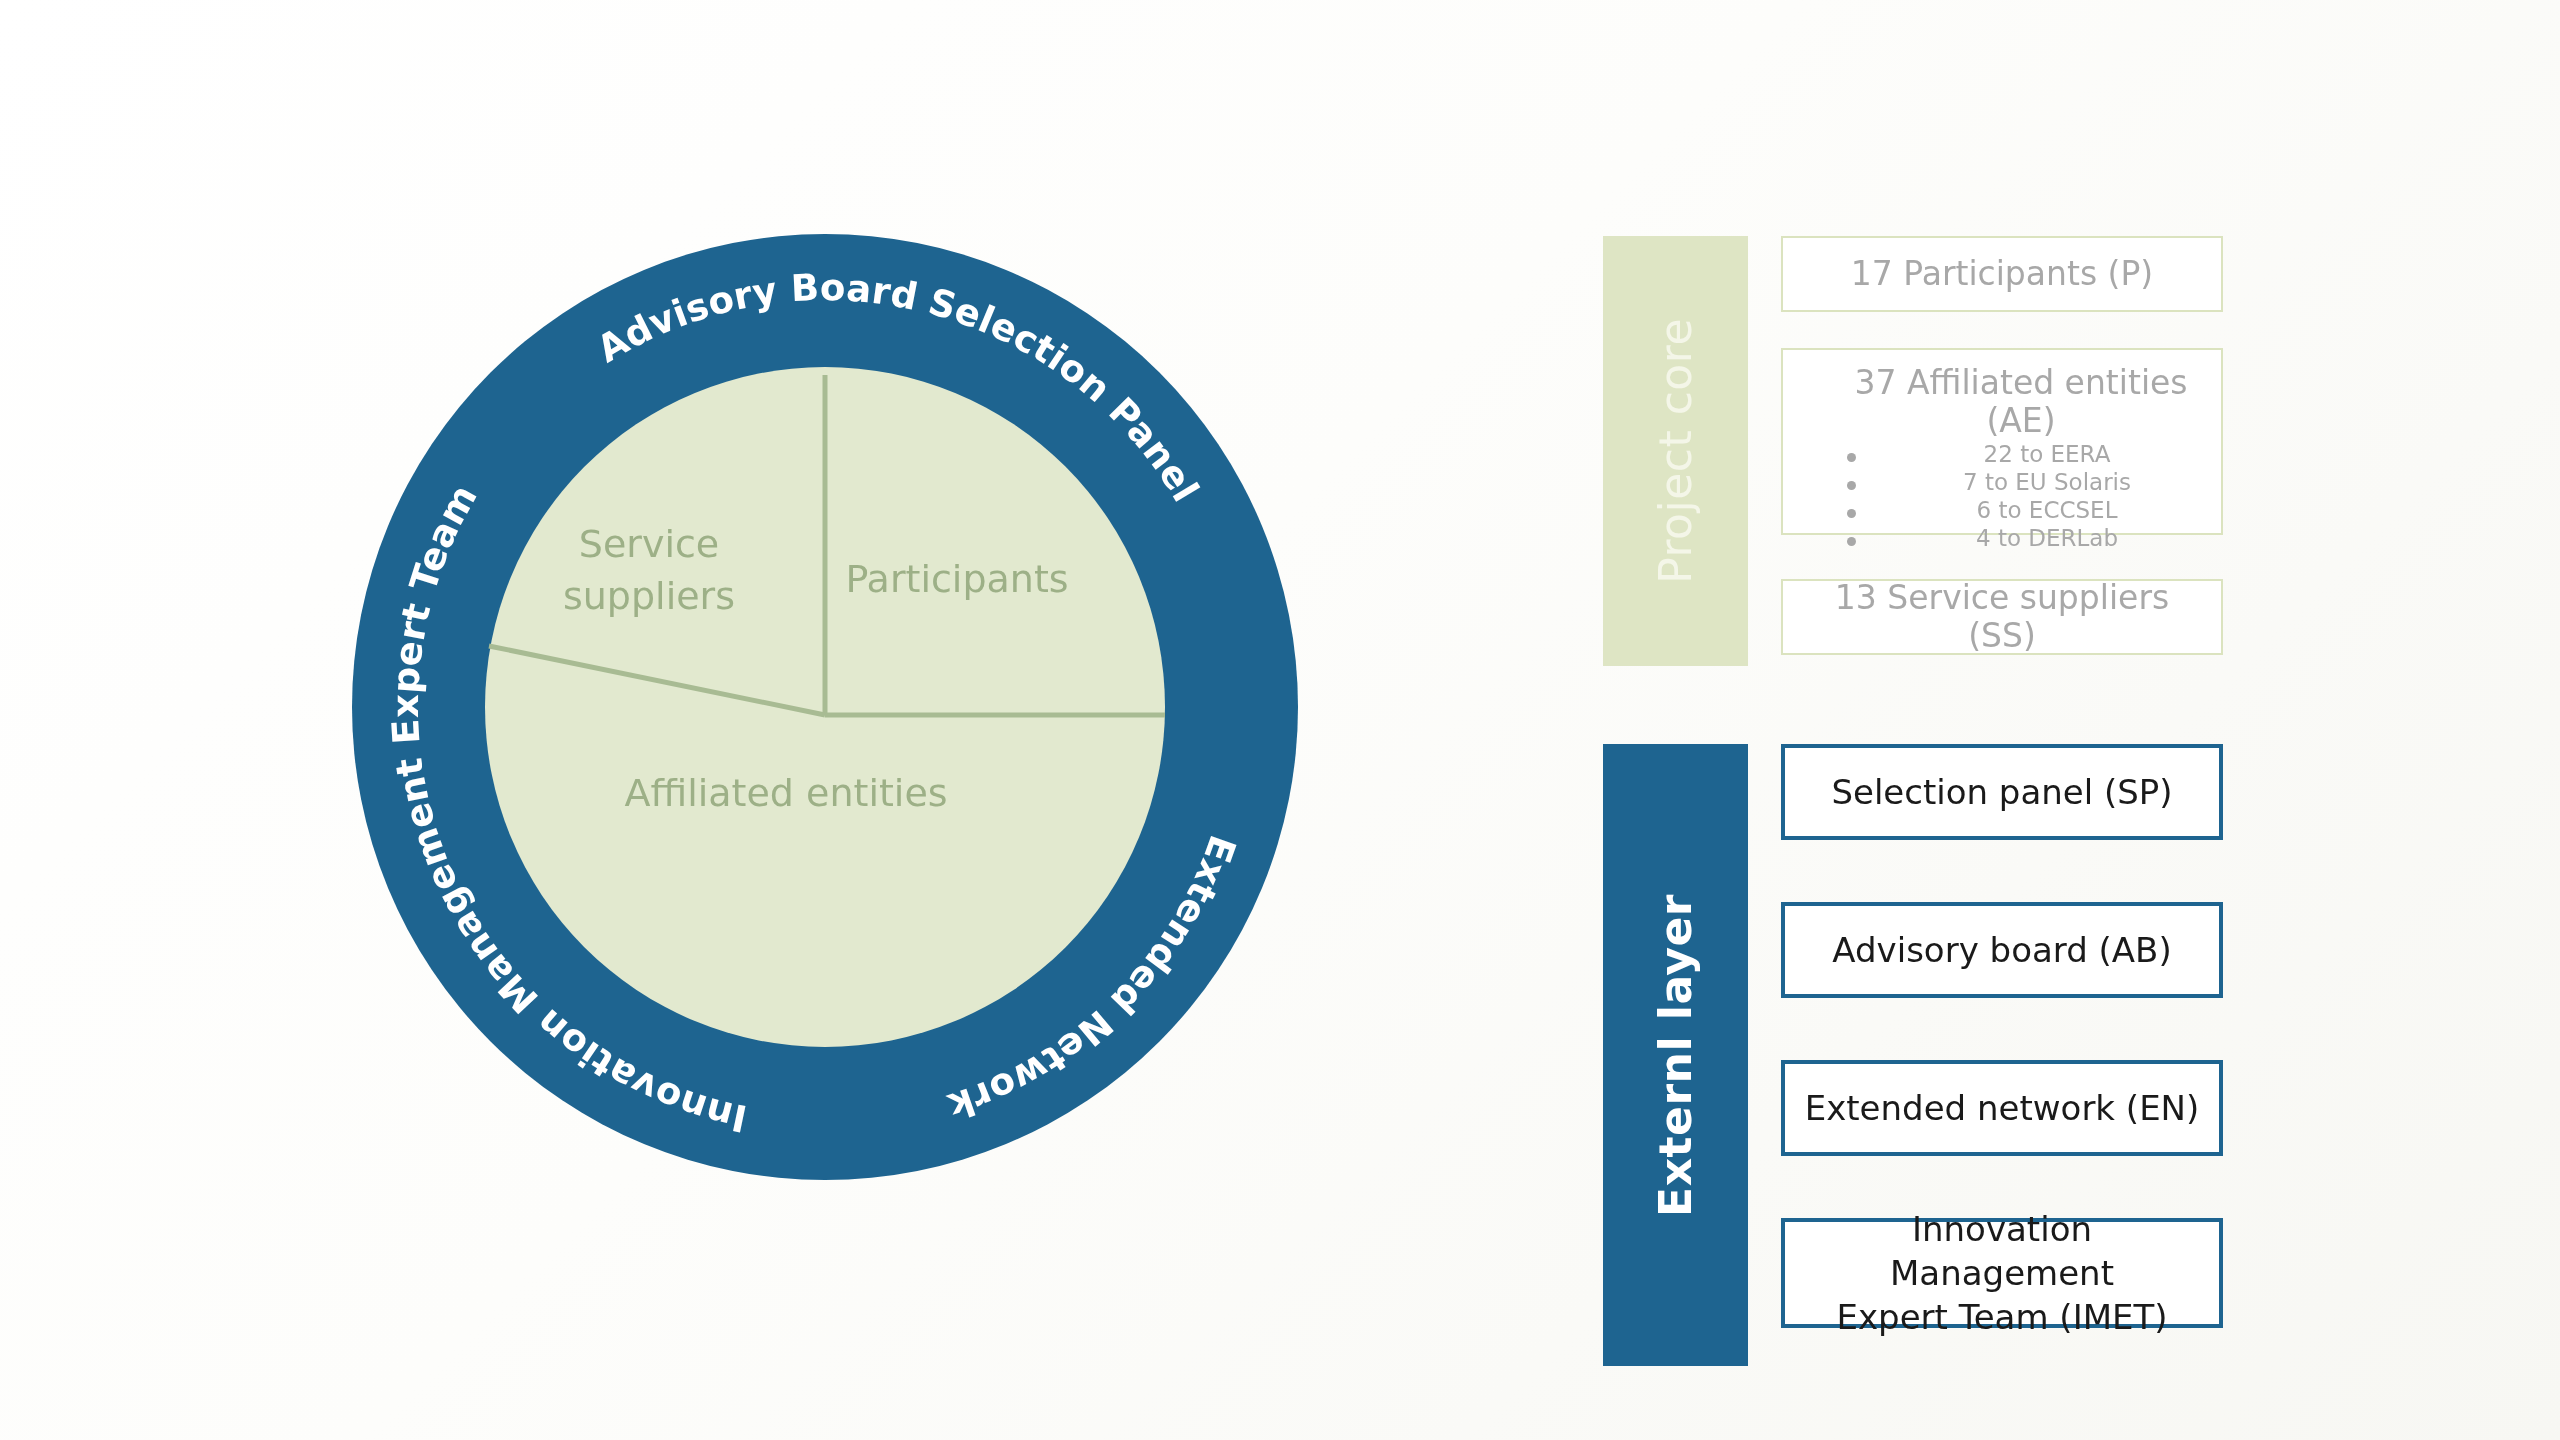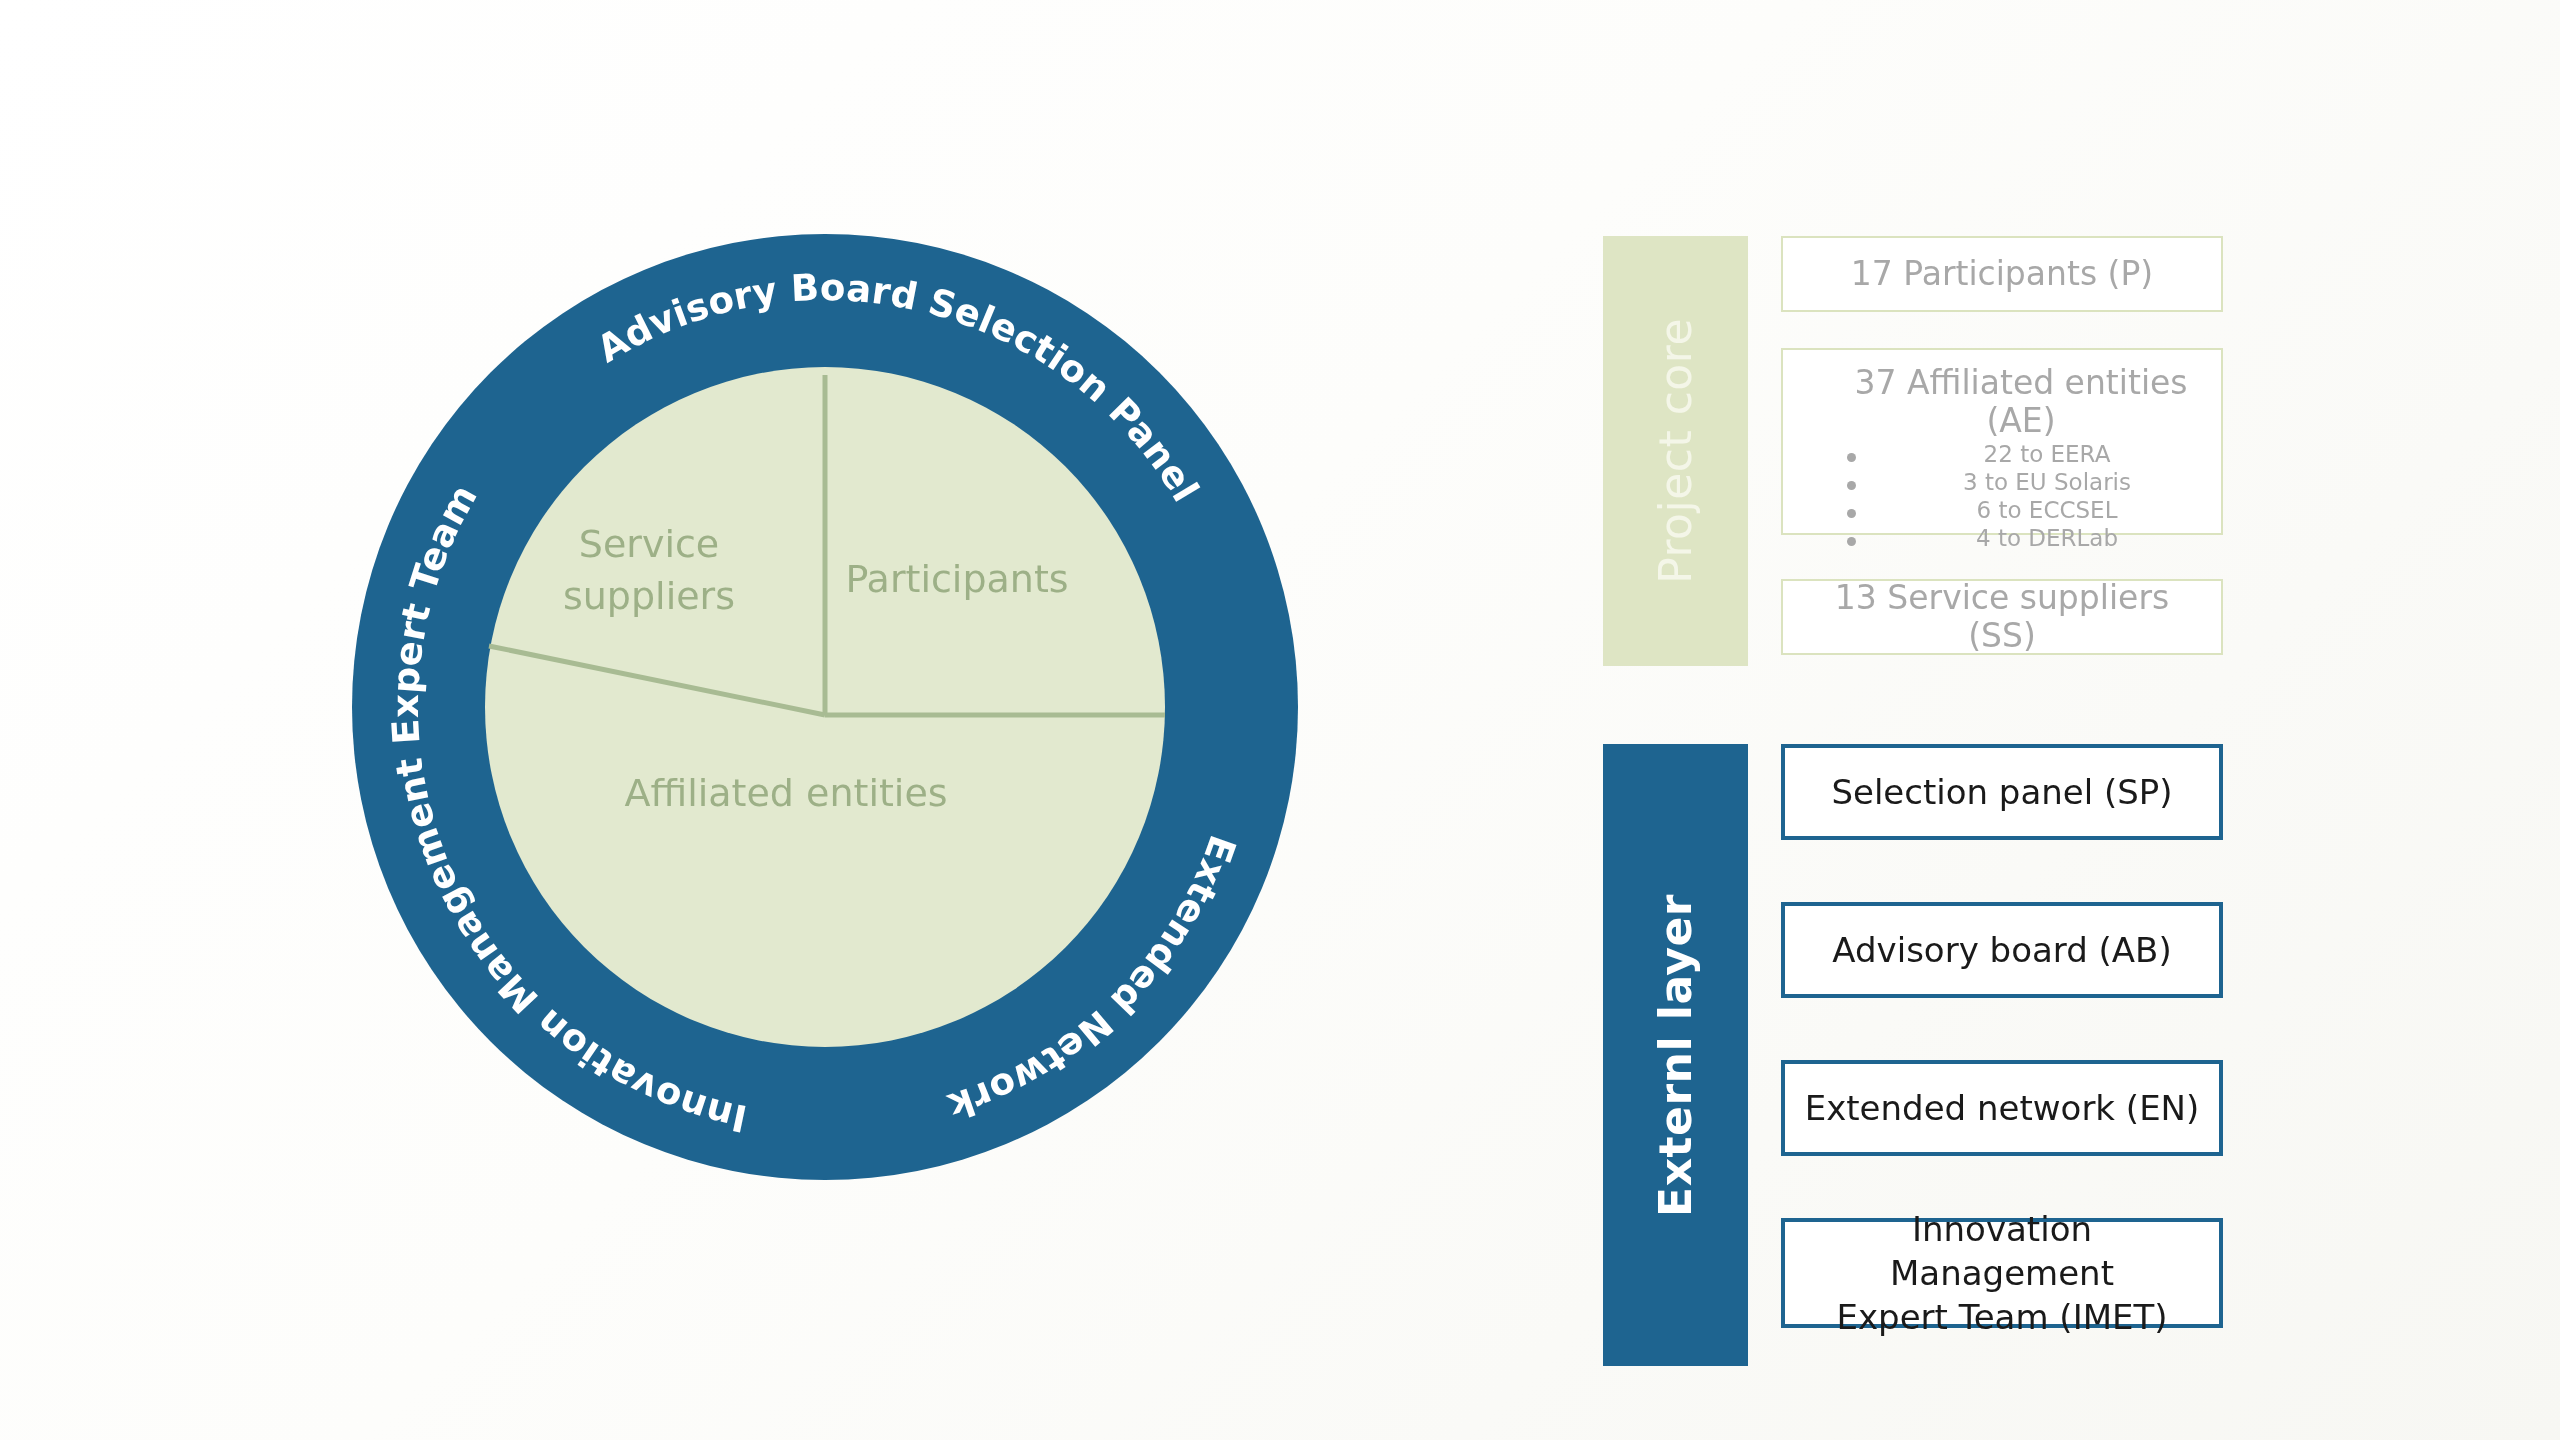--- a/index.html
+++ b/index.html
@@ -146,21 +146,21 @@
       <div class="box core-box" style="top:0px;height:76px;">
         <div class="box-inner">
           <span class="box-text">17 Participants (P)</span>
         </div>
       </div>
 
       <div class="box core-box ae-box" style="top:112px;height:187px;">
         <div class="ae-title">37 Affiliated entities (AE)</div>
         <ul class="ae-list">
           <li>22 to EERA</li>
-          <li>3 to EU Solaris</li>
+          <li>7 to EU Solaris</li>
           <li>6 to ECCSEL</li>
           <li>4 to DERLab</li>
         </ul>
       </div>
 
       <div class="box core-box" style="top:343px;height:76px;">
         <div class="box-inner">
           <span class="box-text">13 Service suppliers (SS)</span>
         </div>
       </div>

